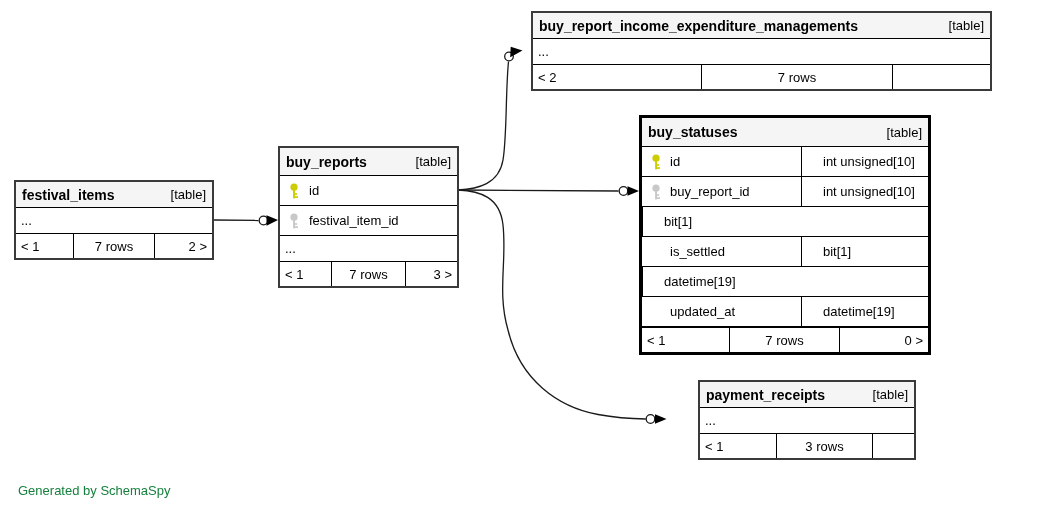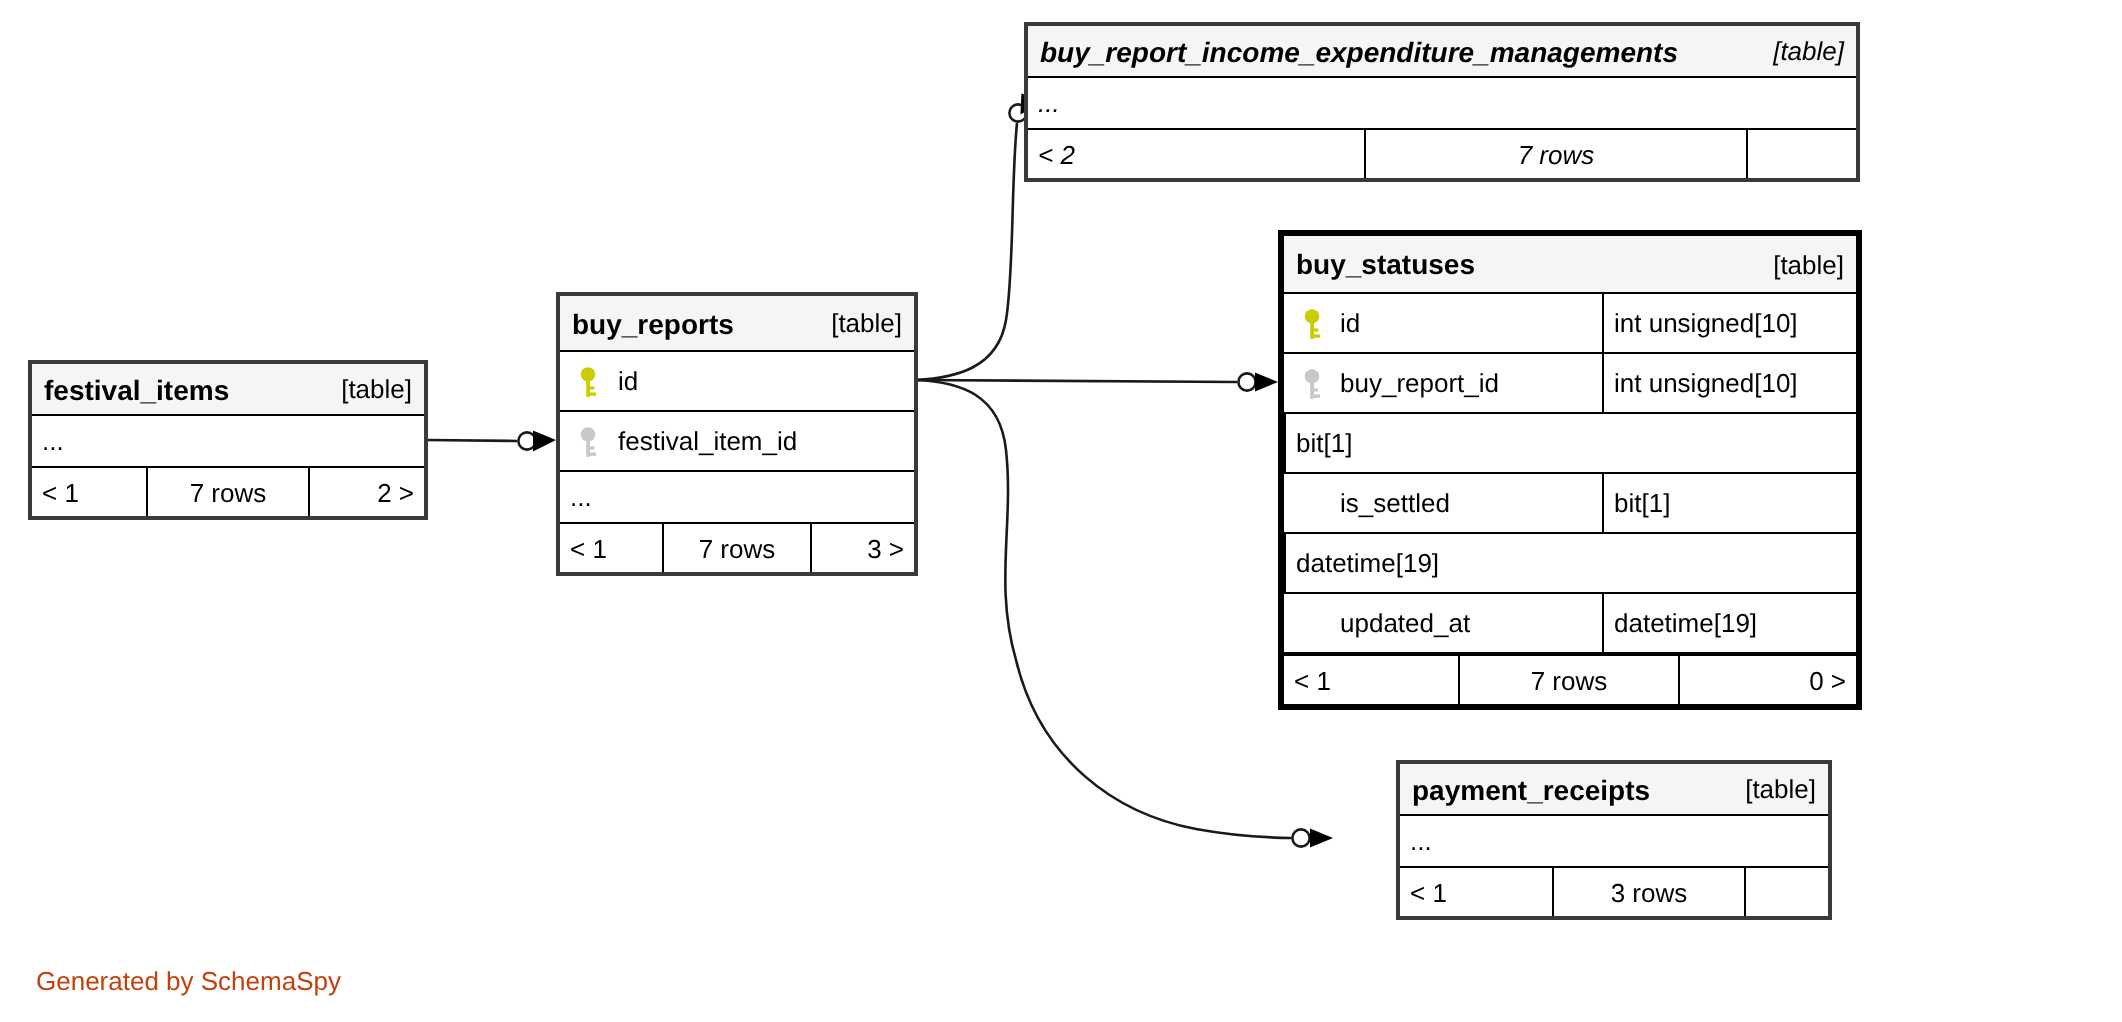--- a/index.html
+++ b/index.html
@@ -27,36 +27,36 @@
     display:flex;align-items:stretch;border-bottom:1px solid #000;height:29px;
   }
   .colrow:last-of-type{border-bottom:none;}
   .cname{
     position:relative;display:flex;align-items:center;
     padding-left:28px;font-size:13px;box-sizing:border-box;white-space:nowrap;
   }
   .keyic{position:absolute;left:9px;top:50%;transform:translateY(-50%);}
   .ctype{
     display:flex;align-items:center;border-left:1px solid #000;
-    padding-left:5px;font-size:13px;box-sizing:border-box;flex:1;white-space:nowrap;
+    padding-left:21px;font-size:13px;box-sizing:border-box;flex:1;white-space:nowrap;
   }
   .ftr{
     display:flex;border-top:1px solid #000;height:24px;font-size:13px;
   }
   .fcell{display:flex;align-items:center;box-sizing:border-box;}
   .fcell.l{padding-left:5px;border-right:1px solid #000;}
   .fcell.c{justify-content:center;border-right:1px solid #000;}
   .fcell.r{justify-content:flex-end;padding-right:5px;flex:1;}
   
   .brow{
     position:relative;display:flex;align-items:center;height:30px;
     border-bottom:1px solid #000;padding-left:29px;font-size:13px;box-sizing:border-box;
   }
   .credit{
-    position:absolute;left:18px;top:483px;font-size:13px;color:#c2410c;
+    position:absolute;left:18px;top:483px;font-size:13px;color:#15803d;
   }
 </style>
 </head>
 <body>
 
 <div class="canvas">
 
   <svg class="edges" width="1061" height="511" viewBox="0 0 1061 511">
     <g stroke="#1a1a1a" stroke-width="1.3" fill="none">
 
@@ -75,21 +75,21 @@
       <circle cx="650.5" cy="419" r="4.3"></circle>
     </g>
     <g fill="#000000" stroke="none">
       <polygon points="278,220 266.5,215.3 266.5,225.7"></polygon>
       <polygon points="639,191 627.5,186.3 627.5,195.7"></polygon>
       <polygon points="522.5,50.5 510.7,46.8 510.2,57.2"></polygon>
       <polygon points="666.5,419 655,414.3 655,423.7"></polygon>
     </g>
   </svg>
 
-  <div class="tbl" style="left:512px;top:11px;width:418px;font-style:italic;">
+  <div class="tbl" style="left:531px;top:11px;width:461px;">
     <div class="hdr">
       <span class="tname">buy_report_income_expenditure_managements</span>
       <span class="badge">[table]</span>
     </div>
     <div class="dots">...</div>
     <div class="ftr">
       <span class="fcell l" style="width:169px;">&lt; 2</span>
       <span class="fcell c" style="width:191px;">7 rows</span>
       <span class="fcell r"></span>
     </div>

